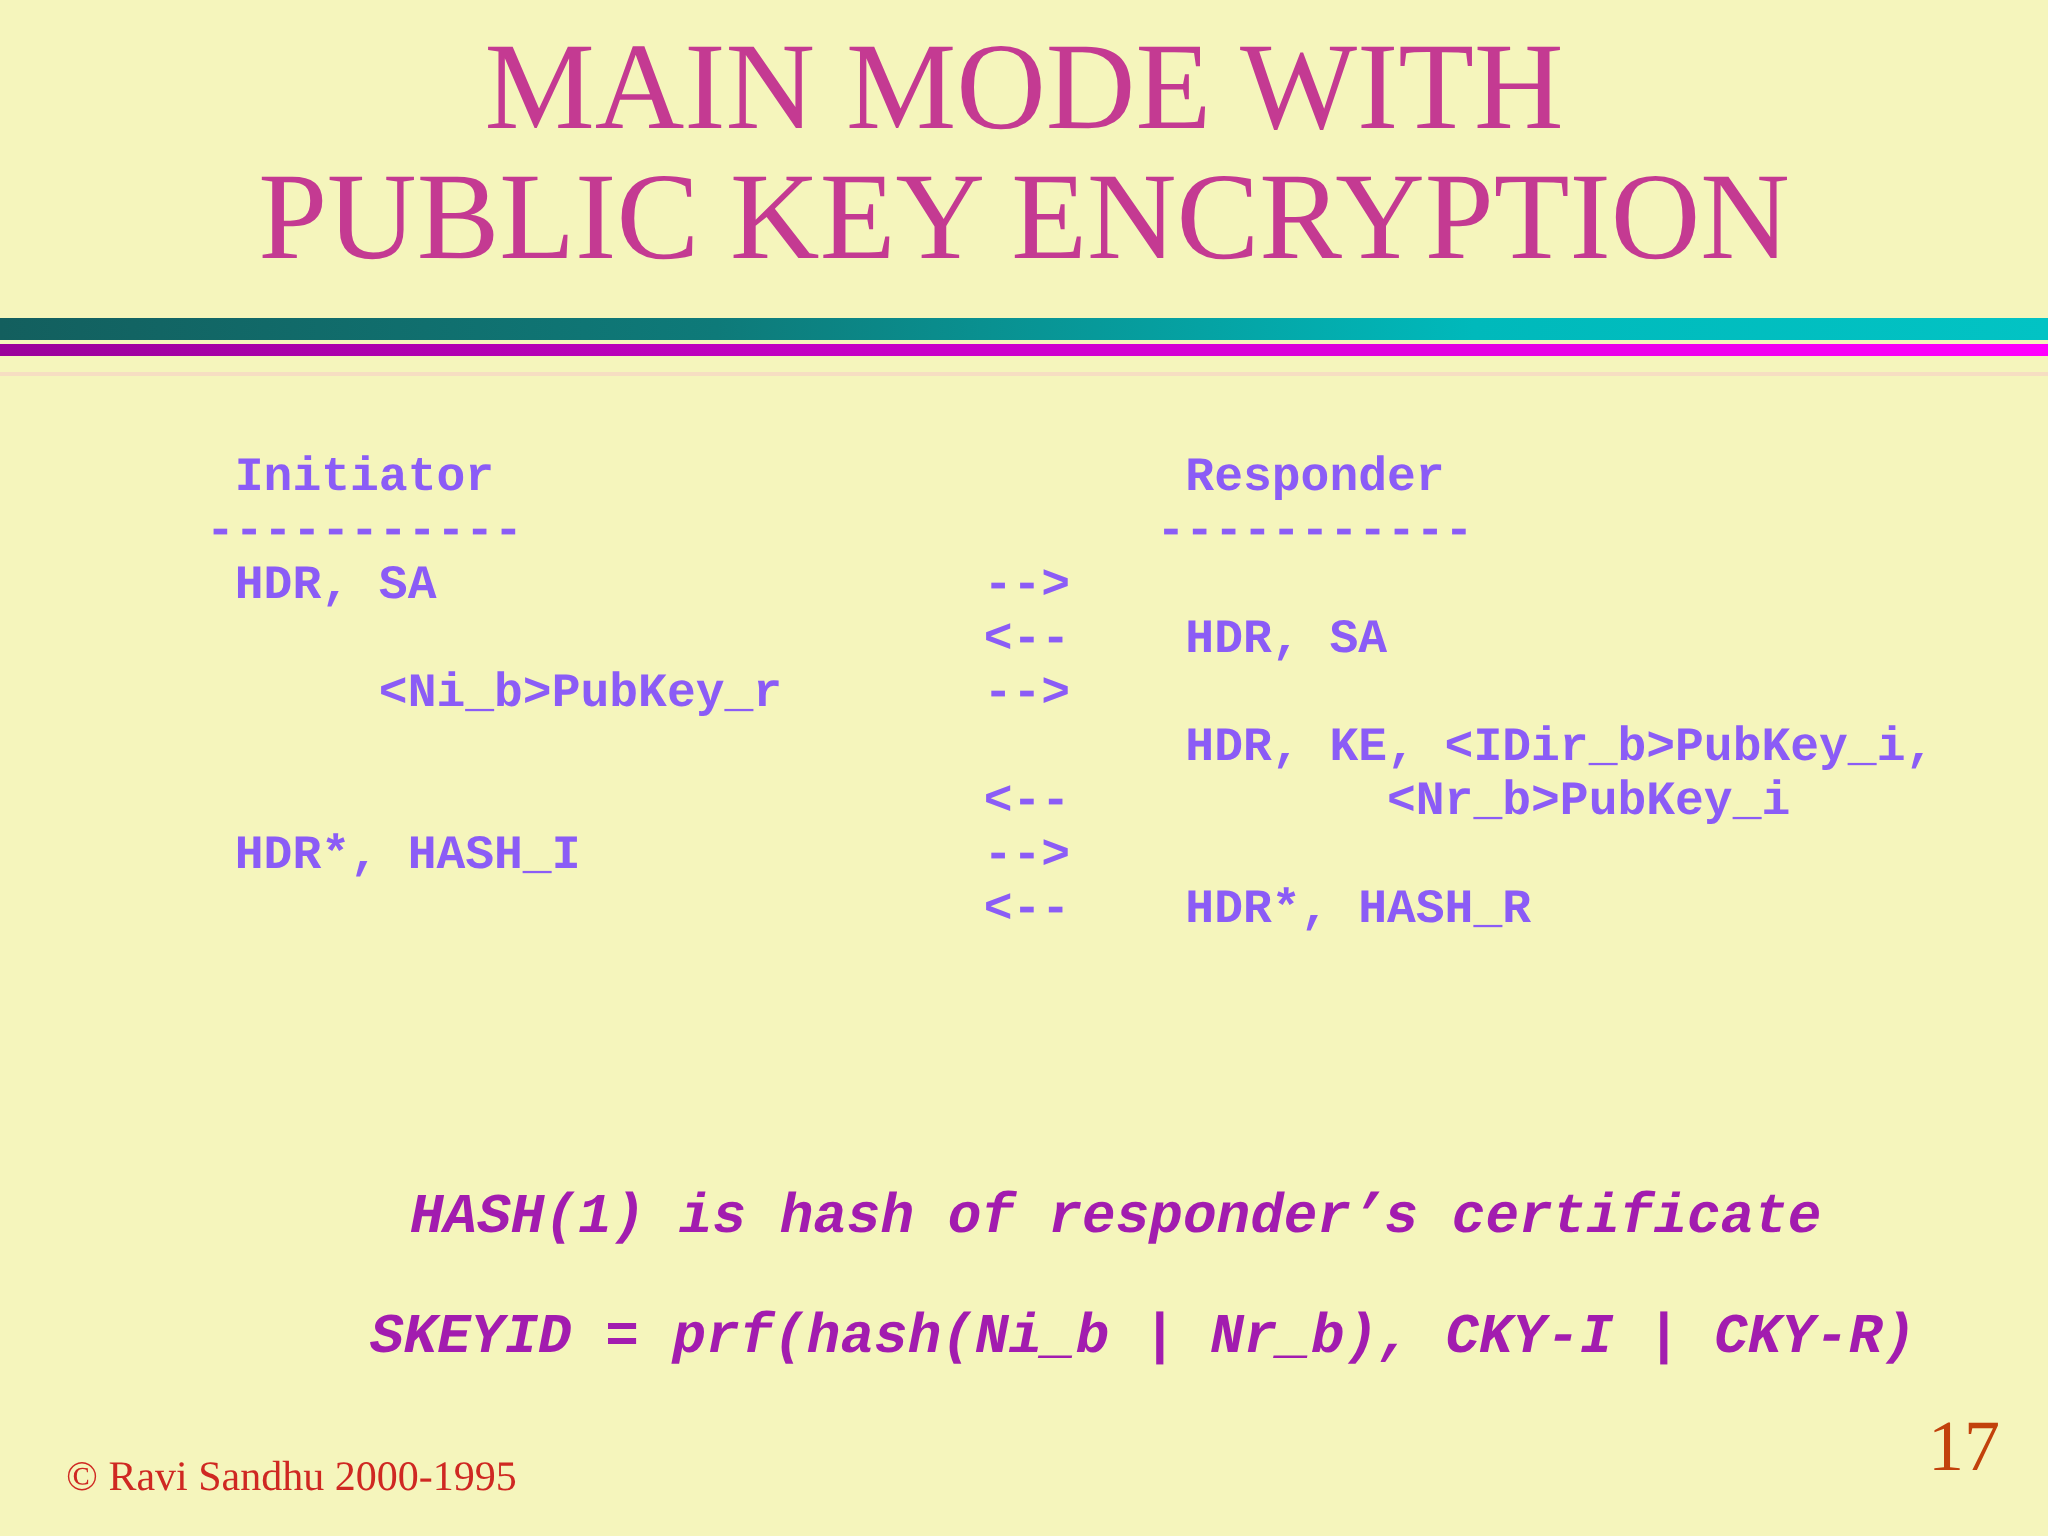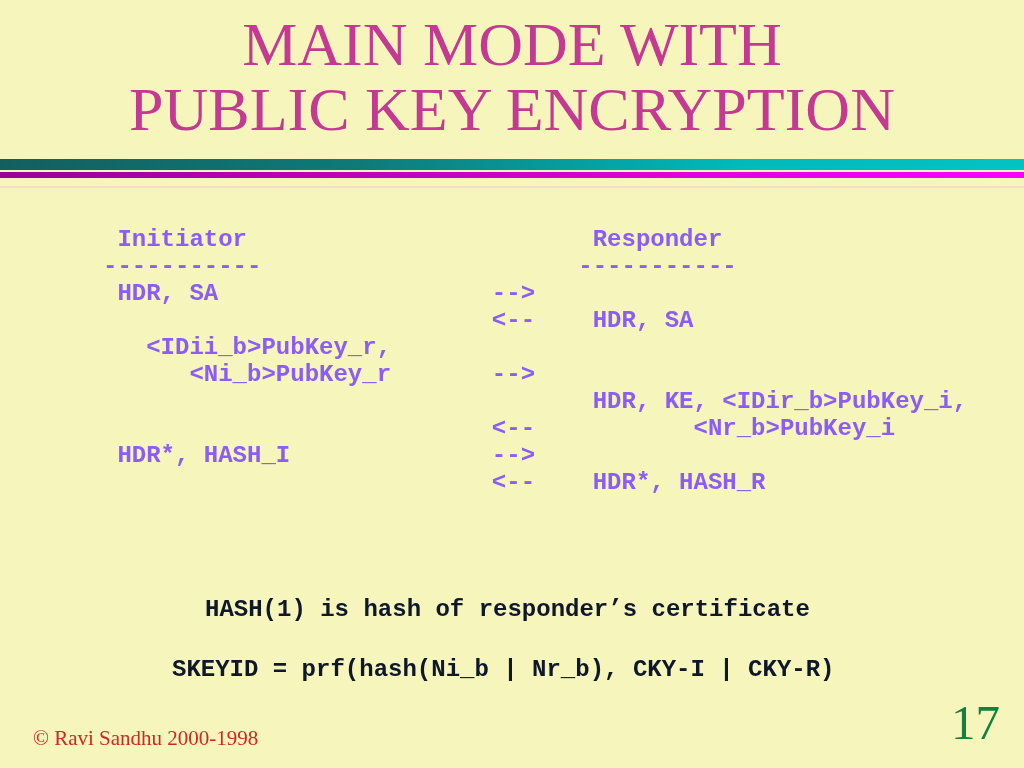--- a/index.html
+++ b/index.html
@@ -37,61 +37,61 @@
     font-family: "Liberation Mono", monospace;
     font-weight: bold;
     font-size: 24px; line-height: 27px;
     color: #8b5cf6;
   }
   .proto-line { white-space: pre; }
   .note {
     position: absolute;
     font-family: "Liberation Mono", monospace;
     font-weight: bold;
-    font-size: 24px; line-height: 27px;
-    color: #0f172a;
+    font-size: 28px; line-height: 27px;
+    color: #a21caf;
     white-space: pre;
+    font-style: italic;
   }
   .note-hash   { left: 205px; top: 596px; }
-  .note-skeyid { left: 172px; top: 656px; }
+  .note-skeyid { left: 185px; top: 656px; }
   .copyright {
     position: absolute; left: 33px; top: 726px;
     font-family: "Liberation Serif", serif;
     font-size: 21px; line-height: 24px;
     color: #CF2822;
   }
   .page-number {
     position: absolute; right: 24px; top: 701px;
     font-family: "Liberation Serif", serif;
-    font-size: 49px; line-height: 44px;
-    color: #15803d;
+    font-size: 36px; line-height: 44px;
+    color: #c2410c;
   }
 </style>
 </head>
 <body>
 
 <h1 class="slide-title">
   <span>MAIN MODE WITH</span><br>
   <span>PUBLIC KEY ENCRYPTION</span>
 </h1>
 
 <div class="bar-teal"></div>
 <div class="bar-magenta"></div>
 <div class="faint-line"></div>
 
 <div class="protocol">
   <div class="proto-line"> Initiator                        Responder</div>
   <div class="proto-line">-----------                      -----------</div>
   <div class="proto-line"> HDR, SA                   --&gt;</div>
   <div class="proto-line">                           &lt;--    HDR, SA</div>
-  <div class="proto-line">   &lt;IDii_b&gt;PubKey_r,</div>
   <div class="proto-line">      &lt;Ni_b&gt;PubKey_r       --&gt;</div>
   <div class="proto-line">                                  HDR, KE, &lt;IDir_b&gt;PubKey_i,</div>
   <div class="proto-line">                           &lt;--           &lt;Nr_b&gt;PubKey_i</div>
   <div class="proto-line"> HDR*, HASH_I              --&gt;</div>
   <div class="proto-line">                           &lt;--    HDR*, HASH_R</div>
 </div>
 
 <div class="note note-hash">HASH(1) is hash of responder’s certificate</div>
 <div class="note note-skeyid">SKEYID = prf(hash(Ni_b | Nr_b), CKY-I | CKY-R)</div>
 
-<div class="copyright">© Ravi Sandhu 2000-1998</div>
+<div class="copyright">© Ravi Sandhu 2000-1995</div>
 <div class="page-number">17</div>
 
 </body></html>

